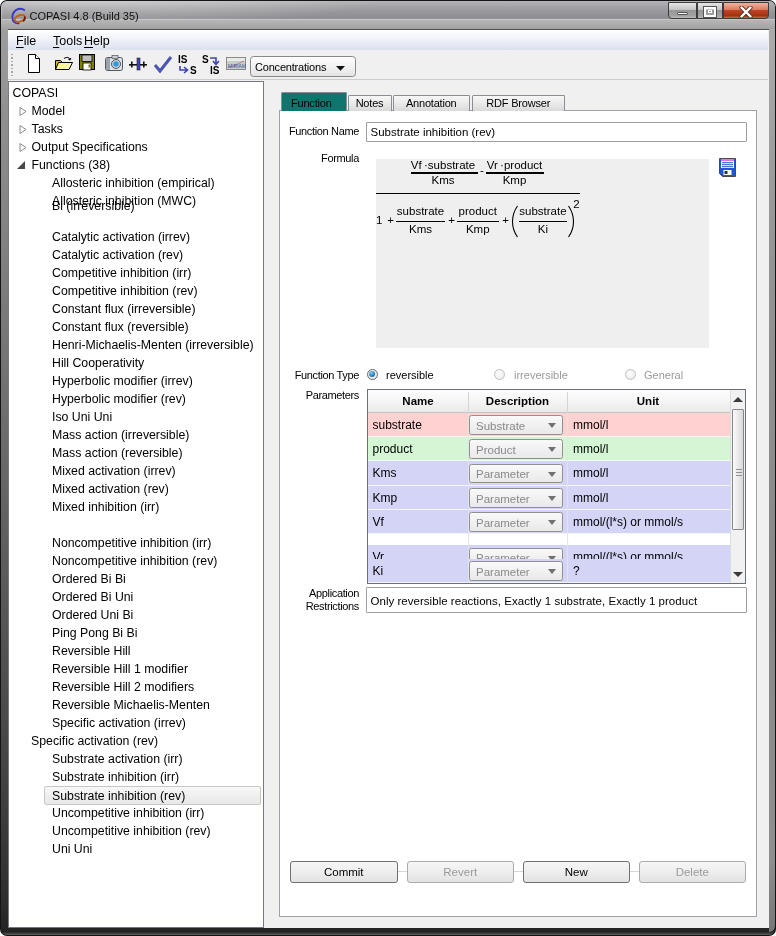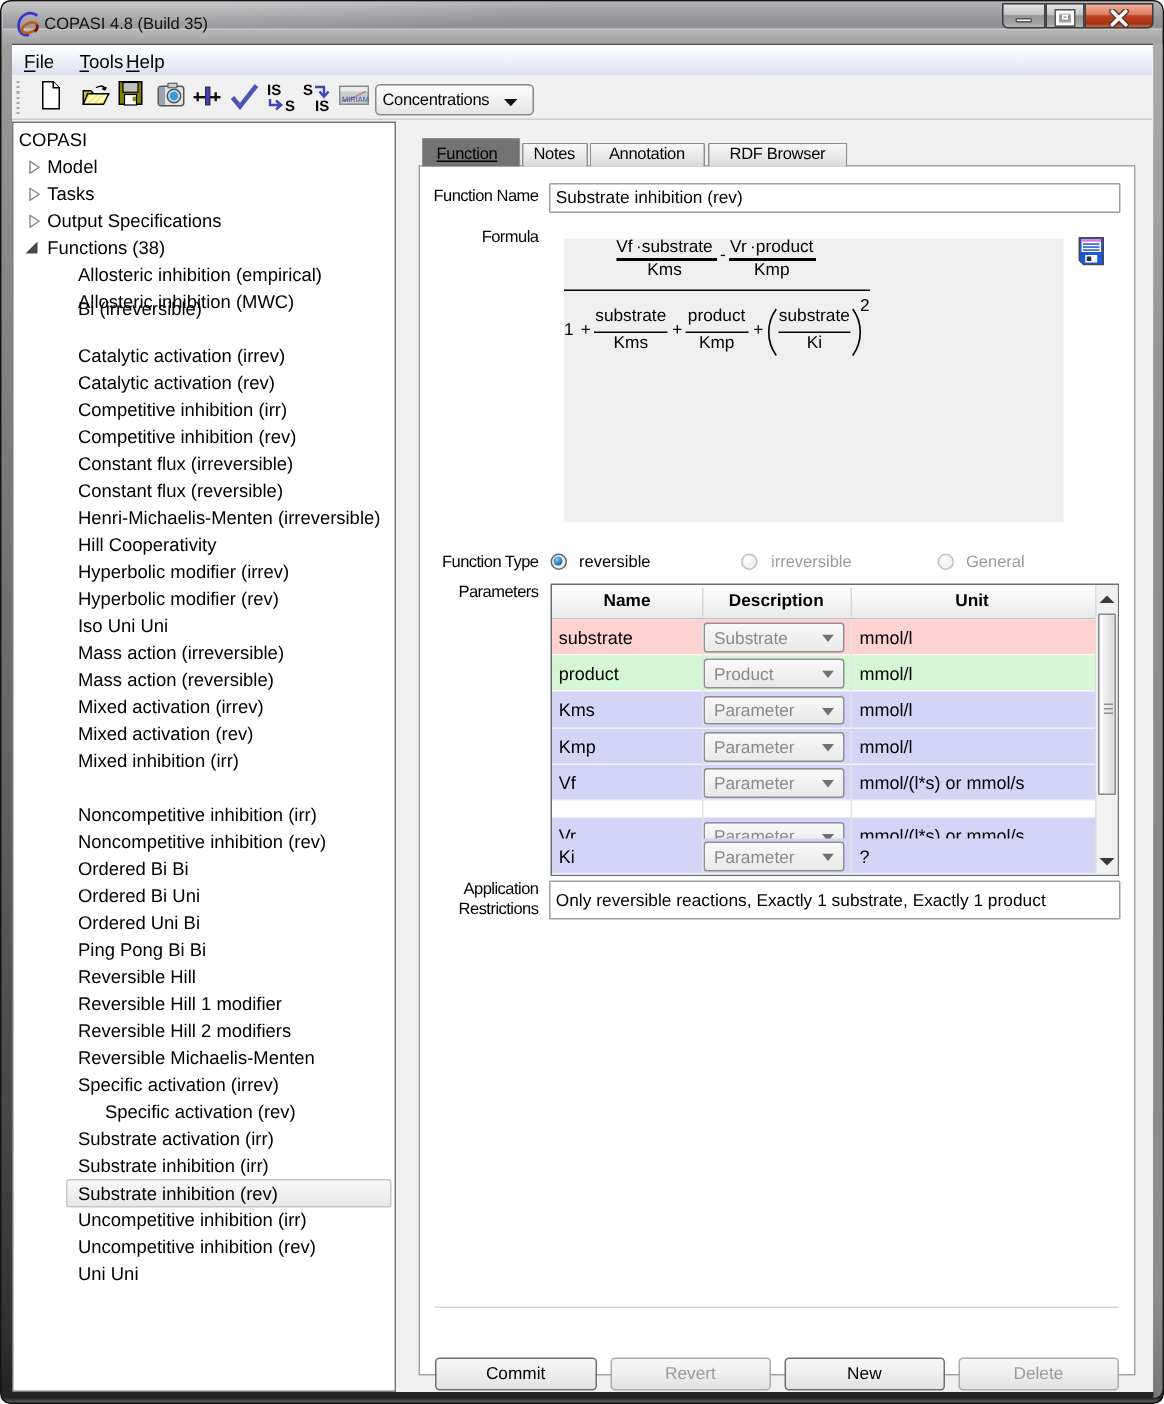--- a/index.html
+++ b/index.html
@@ -47,22 +47,22 @@
   font-size:12.3px; color:#000; white-space:nowrap; }
 .ti.sel { left:35px; width:217px; border:1px solid #c6c6c6; border-radius:2px;
   background:linear-gradient(#f8f8f8,#ececec 70%,#e8e8e8); padding-left:7px;
   height:19px; line-height:18px; }
 #pane { position:absolute; left:278.5px; top:110px; width:478px; height:806.5px;
   background:#fff; border:1px solid #9da2a8; }
 .tab { position:absolute; font-size:11px; letter-spacing:-0.2px; text-align:center; color:#000; }
 .tab.inactive { top:94.5px; height:16px; line-height:15.5px;
   background:linear-gradient(#f7f7f7,#e8e8e8 55%,#d9d9d9); border:1px solid #898e94;
   border-bottom:none; border-radius:1.5px 1.5px 0 0; }
-.tab.active { top:91.5px; height:19.5px; line-height:20px; background:#737373;
-  border:1px solid #898e94; border-bottom:none; border-radius:1.5px 1.5px 0 0; z-index:5;text-decoration:underline; }
+.tab.active { top:91.5px; height:19.5px; line-height:20px; background:#0f766e;
+  border:1px solid #898e94; border-bottom:none; border-radius:1.5px 1.5px 0 0; z-index:5; }
 .lbl { position:absolute; font-size:11px; letter-spacing:-0.35px; color:#000; text-align:right; }
 .input { position:absolute; left:365.5px; width:381px; border:1px solid #9ba0a6;
   border-radius:1px; background:#fff; font-size:11.5px; color:#000; }
 .input span { position:absolute; left:4px; }
 #formula-box { position:absolute; left:376px; top:159px; width:333px; height:189px;
   background:#efefef; }
 .fx { position:absolute; font-size:11.5px; line-height:11.5px; color:#000; text-align:center; white-space:nowrap; }
 .fbar { position:absolute; height:1.4px; background:#000; }
 .radio { position:absolute; width:11px; height:11px; border-radius:50%; }
 .radio.on { border:1px solid #61666b; background:radial-gradient(circle at 40% 35%, #ffffff, #e2e2e2); }
@@ -84,21 +84,21 @@
 .combo { position:absolute; left:101.5px; top:2.5px; width:94px; height:19.5px;
   border:1px solid #909090; border-radius:2.5px;
   background:linear-gradient(#f9f9f9,#efefef 60%,#e9e9e9); }
 .combo span { position:absolute; left:6px; top:3.5px; font-size:11.5px; color:#8a8a8a; }
 .vsep { position:absolute; top:22.5px; width:1px; height:170px; background:#e4e4e4; }
 #psb { position:absolute; right:0; top:0; width:15px; height:192.5px; background:#f1f1f1;
   border-left:1px solid #dcdcdc; }
 #psb .thumb { position:absolute; left:1px; top:19px; width:12.5px; height:121px;
   border:1px solid #85878a; border-radius:1px;
   background:linear-gradient(90deg,#fafafa,#ececec 45%,#d9d9d9); }
-.btn { position:absolute; top:905px; width:107.5px; height:22px; border-radius:3px;
+.btn { position:absolute; top:861px; width:107.5px; height:22px; border-radius:3px;
   font-size:11.5px; text-align:center; line-height:21px;
   background:linear-gradient(#f6f6f6,#eeeeee 50%,#e2e2e2); }
 .btn.en { border:1px solid #707070; color:#000; }
 .btn.dis { border:1px solid #ababab; color:#9a9a9a; }
 </style></head>
 <body>
 <div id="win">
   <div id="outer"></div>
   <div id="frame"></div>
   <div id="titlebar">
@@ -232,21 +232,21 @@
 <div class="ti" style="top:470.5px;padding-left:43px">Noncompetitive inhibition (rev)</div>
 <div class="ti" style="top:488.5px;padding-left:43px">Ordered Bi Bi</div>
 <div class="ti" style="top:506.5px;padding-left:43px">Ordered Bi Uni</div>
 <div class="ti" style="top:524.5px;padding-left:43px">Ordered Uni Bi</div>
 <div class="ti" style="top:542.5px;padding-left:43px">Ping Pong Bi Bi</div>
 <div class="ti" style="top:560.5px;padding-left:43px">Reversible Hill</div>
 <div class="ti" style="top:578.5px;padding-left:43px">Reversible Hill 1 modifier</div>
 <div class="ti" style="top:596.5px;padding-left:43px">Reversible Hill 2 modifiers</div>
 <div class="ti" style="top:614.5px;padding-left:43px">Reversible Michaelis-Menten</div>
 <div class="ti" style="top:632.5px;padding-left:43px">Specific activation (irrev)</div>
-<div class="ti" style="top:650.5px;padding-left:61px">Specific activation (rev)</div>
+<div class="ti" style="top:650.5px;padding-left:22px">Specific activation (rev)</div>
 <div class="ti" style="top:668.5px;padding-left:43px">Substrate activation (irr)</div>
 <div class="ti" style="top:686.5px;padding-left:43px">Substrate inhibition (irr)</div>
 <div class="ti sel" style="top:704.0px">Substrate inhibition (rev)</div>
 <div class="ti" style="top:722.5px;padding-left:43px">Uncompetitive inhibition (irr)</div>
 <div class="ti" style="top:740.5px;padding-left:43px">Uncompetitive inhibition (rev)</div>
 <div class="ti" style="top:758.5px;padding-left:43px">Uni Uni</div>
   </div>
 
   <div id="pane"></div>
   <div class="tab active" style="left:280.5px;width:66px;text-align:left;padding-left:9.5px">Function</div>

